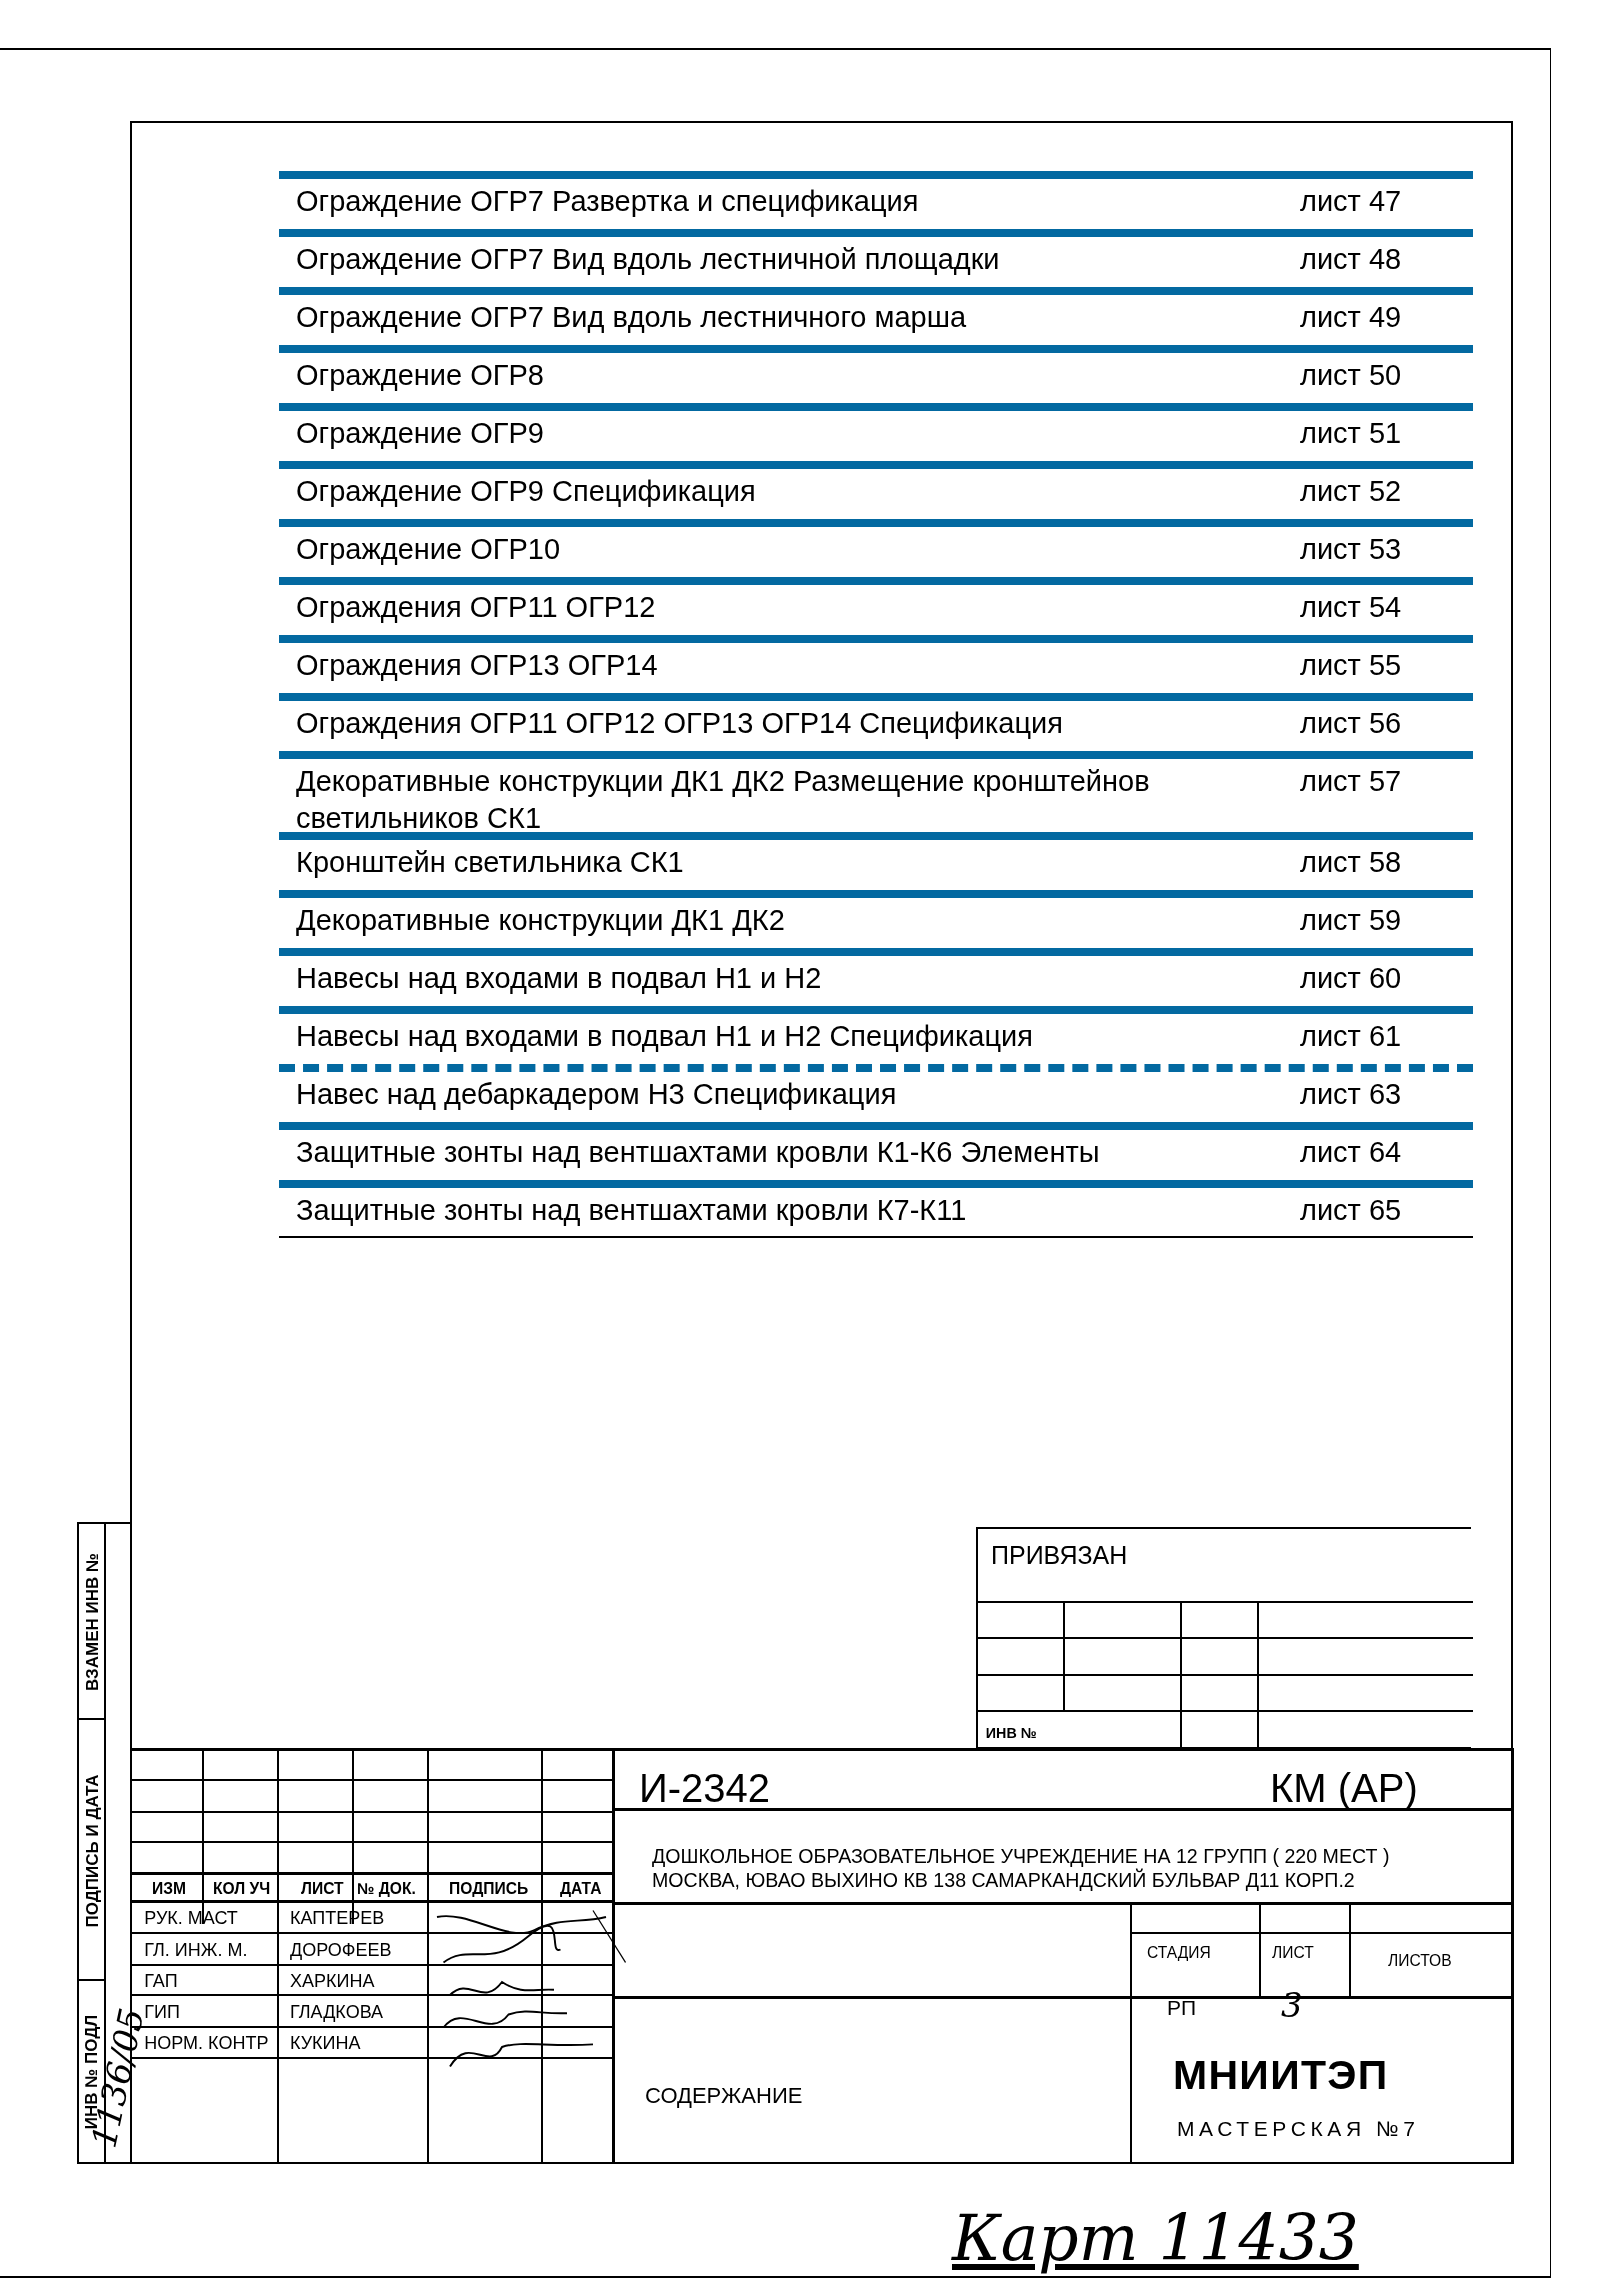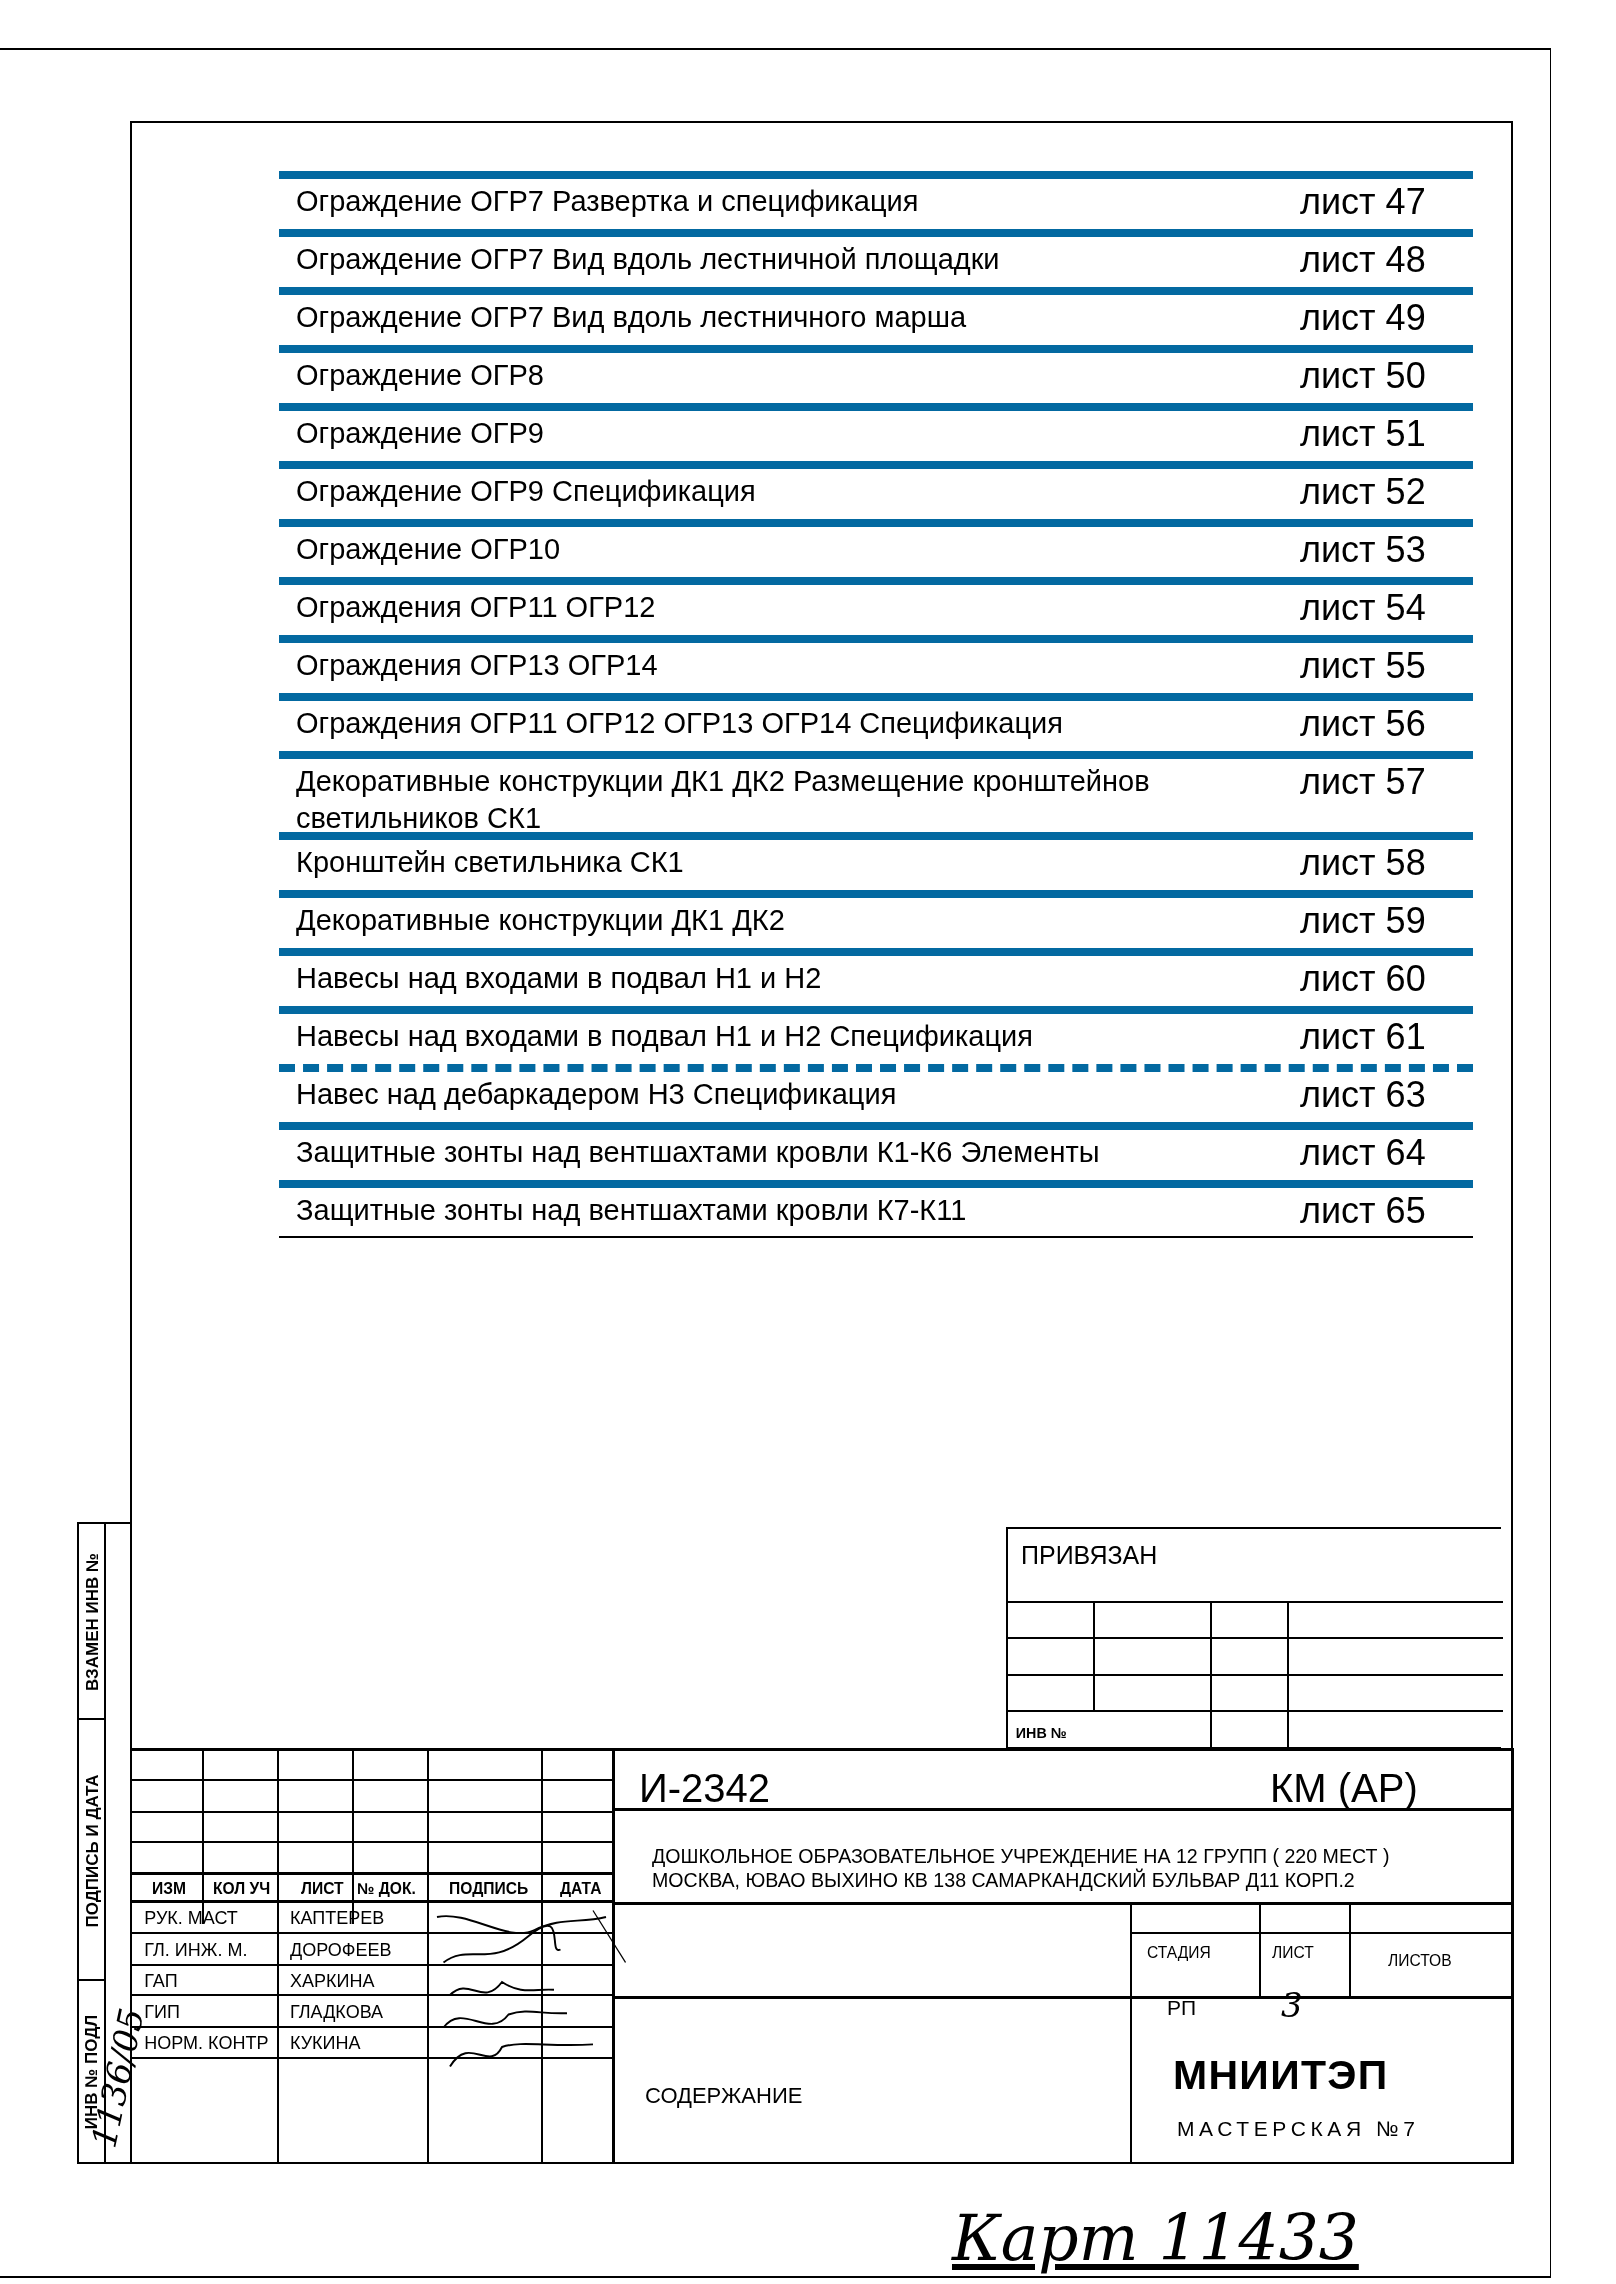--- a/index.html
+++ b/index.html
@@ -18,35 +18,35 @@
            border:2.6px solid #000; box-sizing:border-box; }
 
   
   #toc { left:279px; top:171px; width:1194px; }
   .toc-row { position:relative; border-top:8px solid #0369a1; box-sizing:border-box;
              height:58px; }
   .toc-row.tall { height:81px; }
   .toc-row:last-child { border-bottom:2px solid #000; }
   .toc-title { position:absolute; left:17px; top:3.9px; width:926px;
                font-size:29px; line-height:37px; }
-  .toc-sheet { position:absolute; left:1021px; top:3.9px; font-size:36px; line-height:37px; }
+  .toc-sheet { position:absolute; left:1021px; top:3.9px; font-size:29px; line-height:37px; }
 
   
   #side { left:77px; top:1522px; width:53px; height:642px;
           border:2.6px solid #000; box-sizing:border-box; border-right:none; }
   .side-cell { position:absolute; left:0; width:27px; border-right:2px solid #000;
                box-sizing:border-box; }
   .side-label { position:absolute; left:0; width:27px; display:flex; align-items:center;
                 justify-content:center; }
   .side-label span { transform:rotate(-90deg); white-space:nowrap; font-size:17px;
                      font-weight:bold; }
   .hand { font-family:"DejaVu Serif", serif; font-style:italic; }
 
   
-  #priv { left:1006px; top:1527px; width:495px; height:222px;
+  #priv { left:976px; top:1527px; width:495px; height:222px;
           border:2.6px solid #000; border-right:none; box-sizing:border-box; }
   #priv-label { left:13px; top:11.7px; font-size:25px; }
   .grid-line-h { position:absolute; height:2px; background:#000; }
   .grid-line-v { position:absolute; width:2px; background:#000; }
   #inv-label { left:7.8px; top:196px; font-size:14.3px; font-weight:bold; }
 
   
   #tb { left:130px; top:1748px; width:1383px; height:416px; }
   .tb-cell-text { position:absolute; font-size:17px; }
   .hdr { font-size:15.6px; font-weight:bold; }

